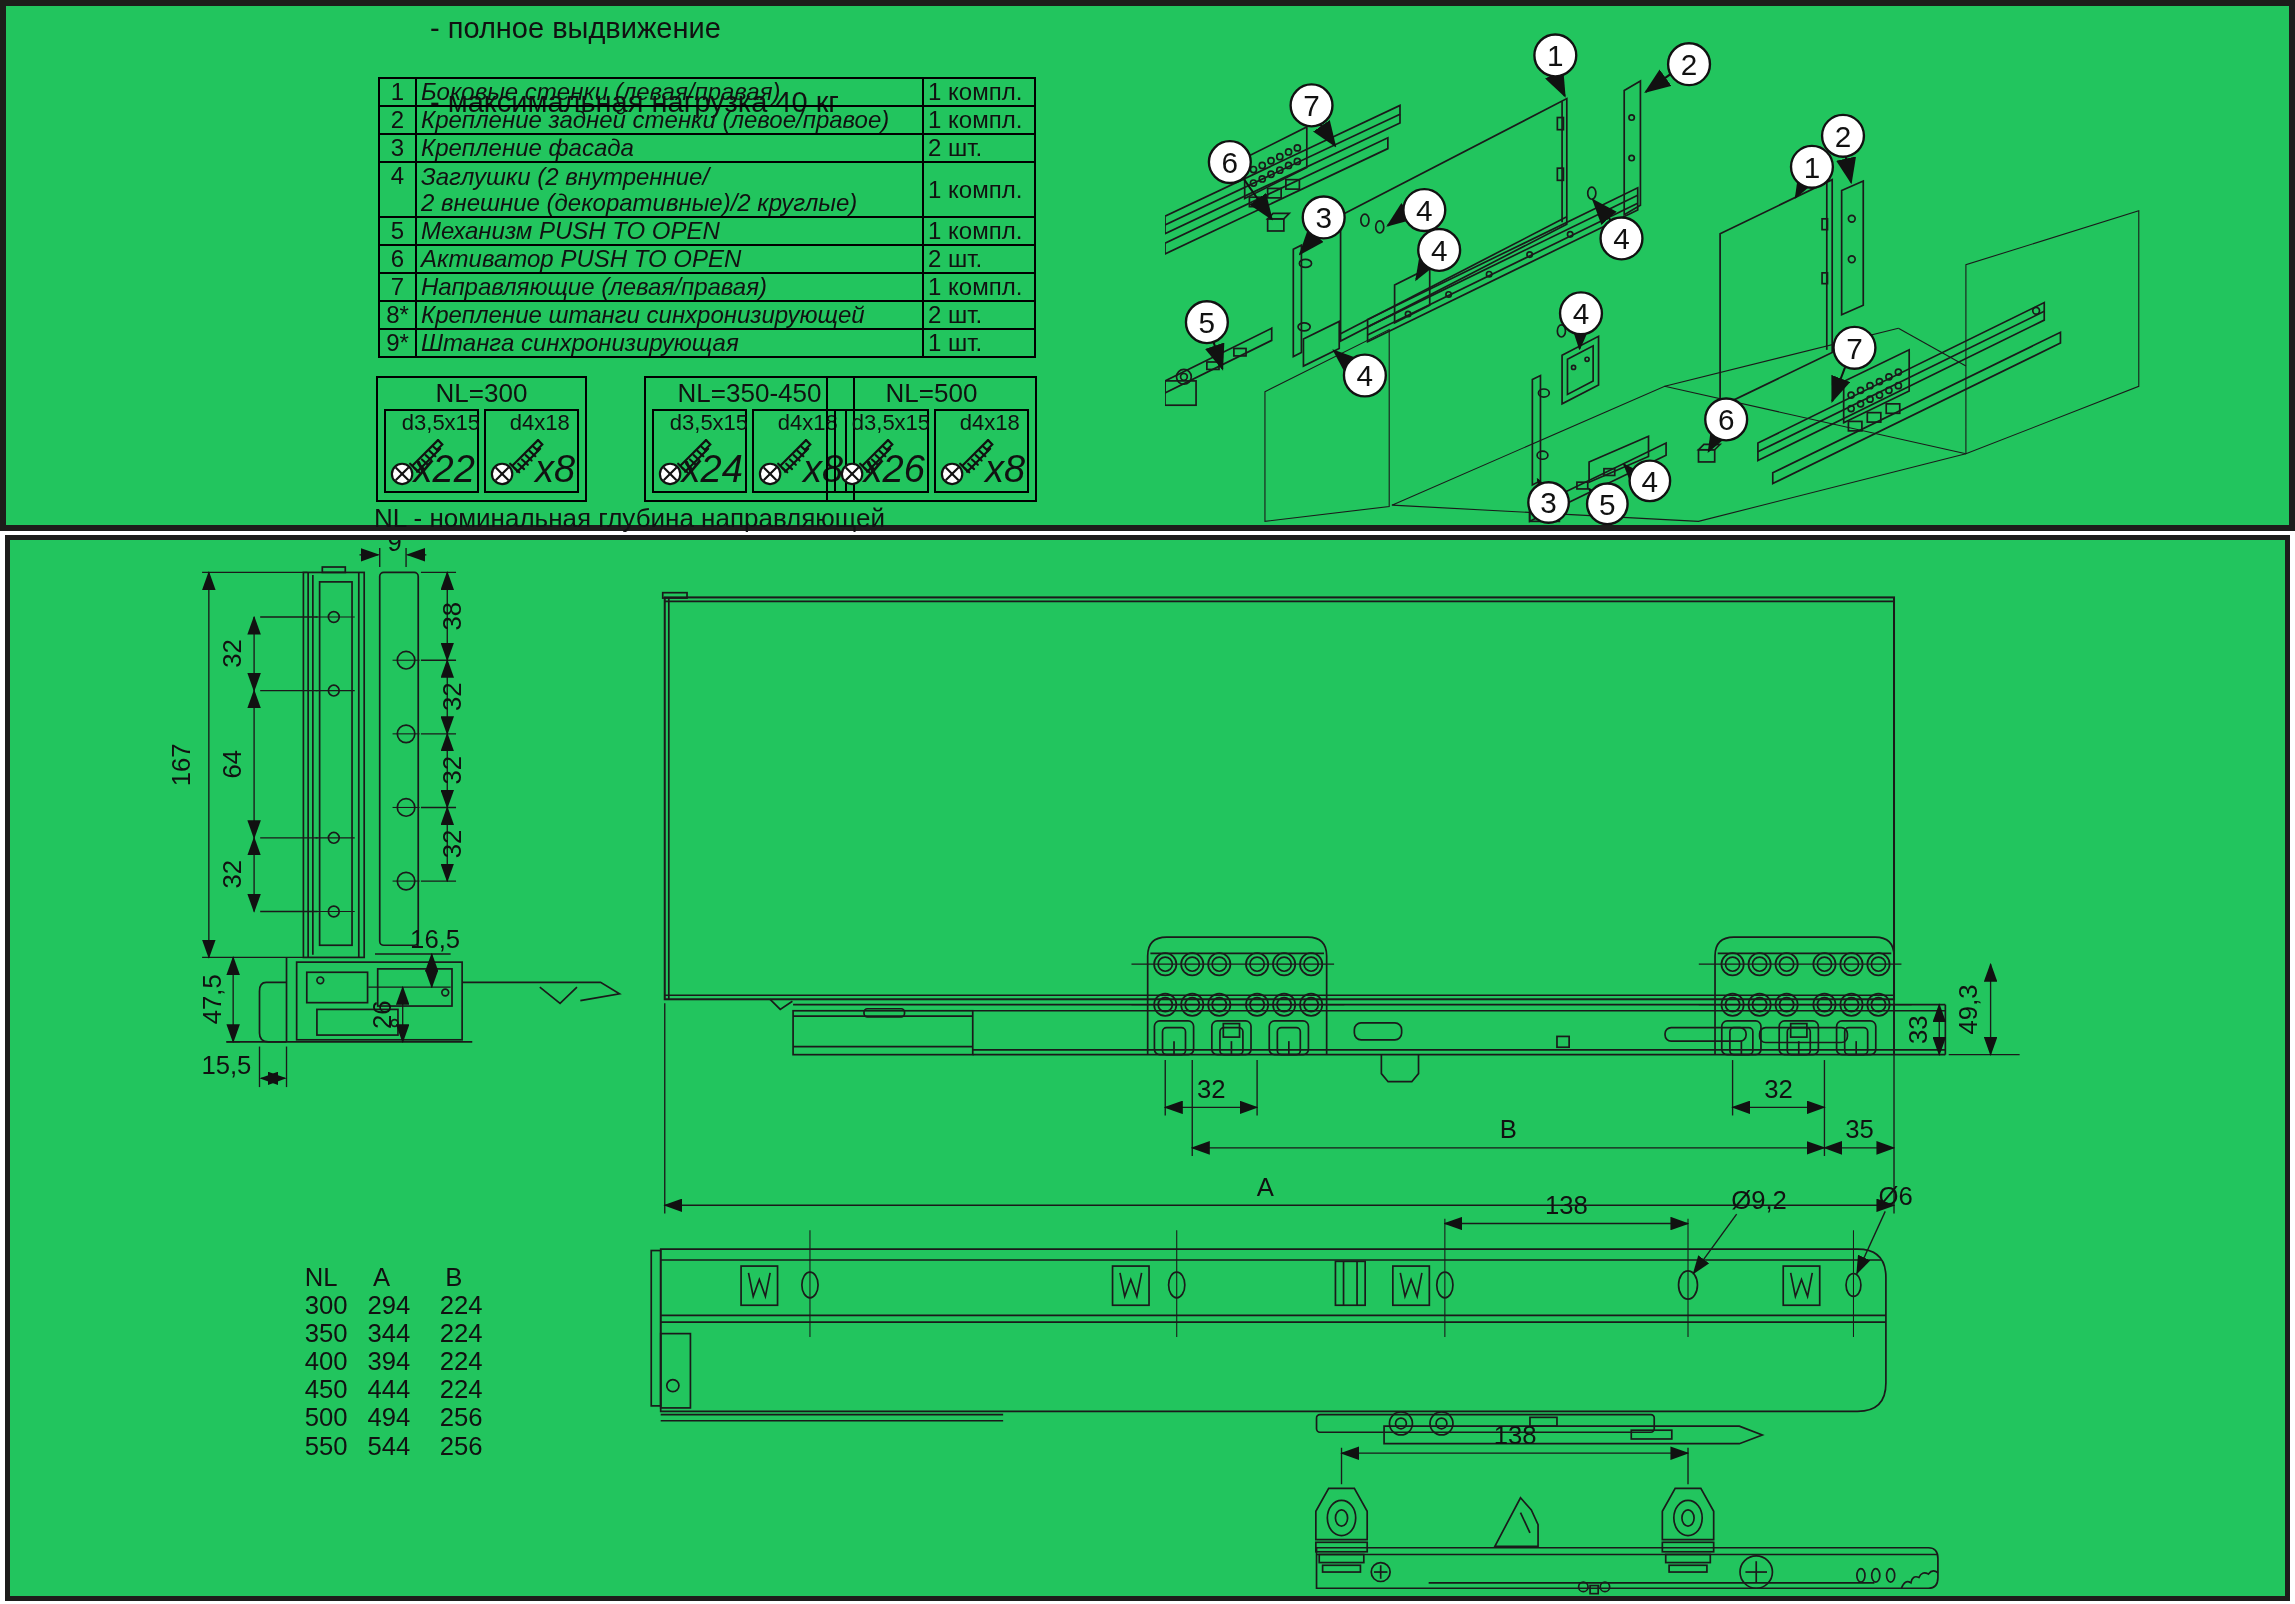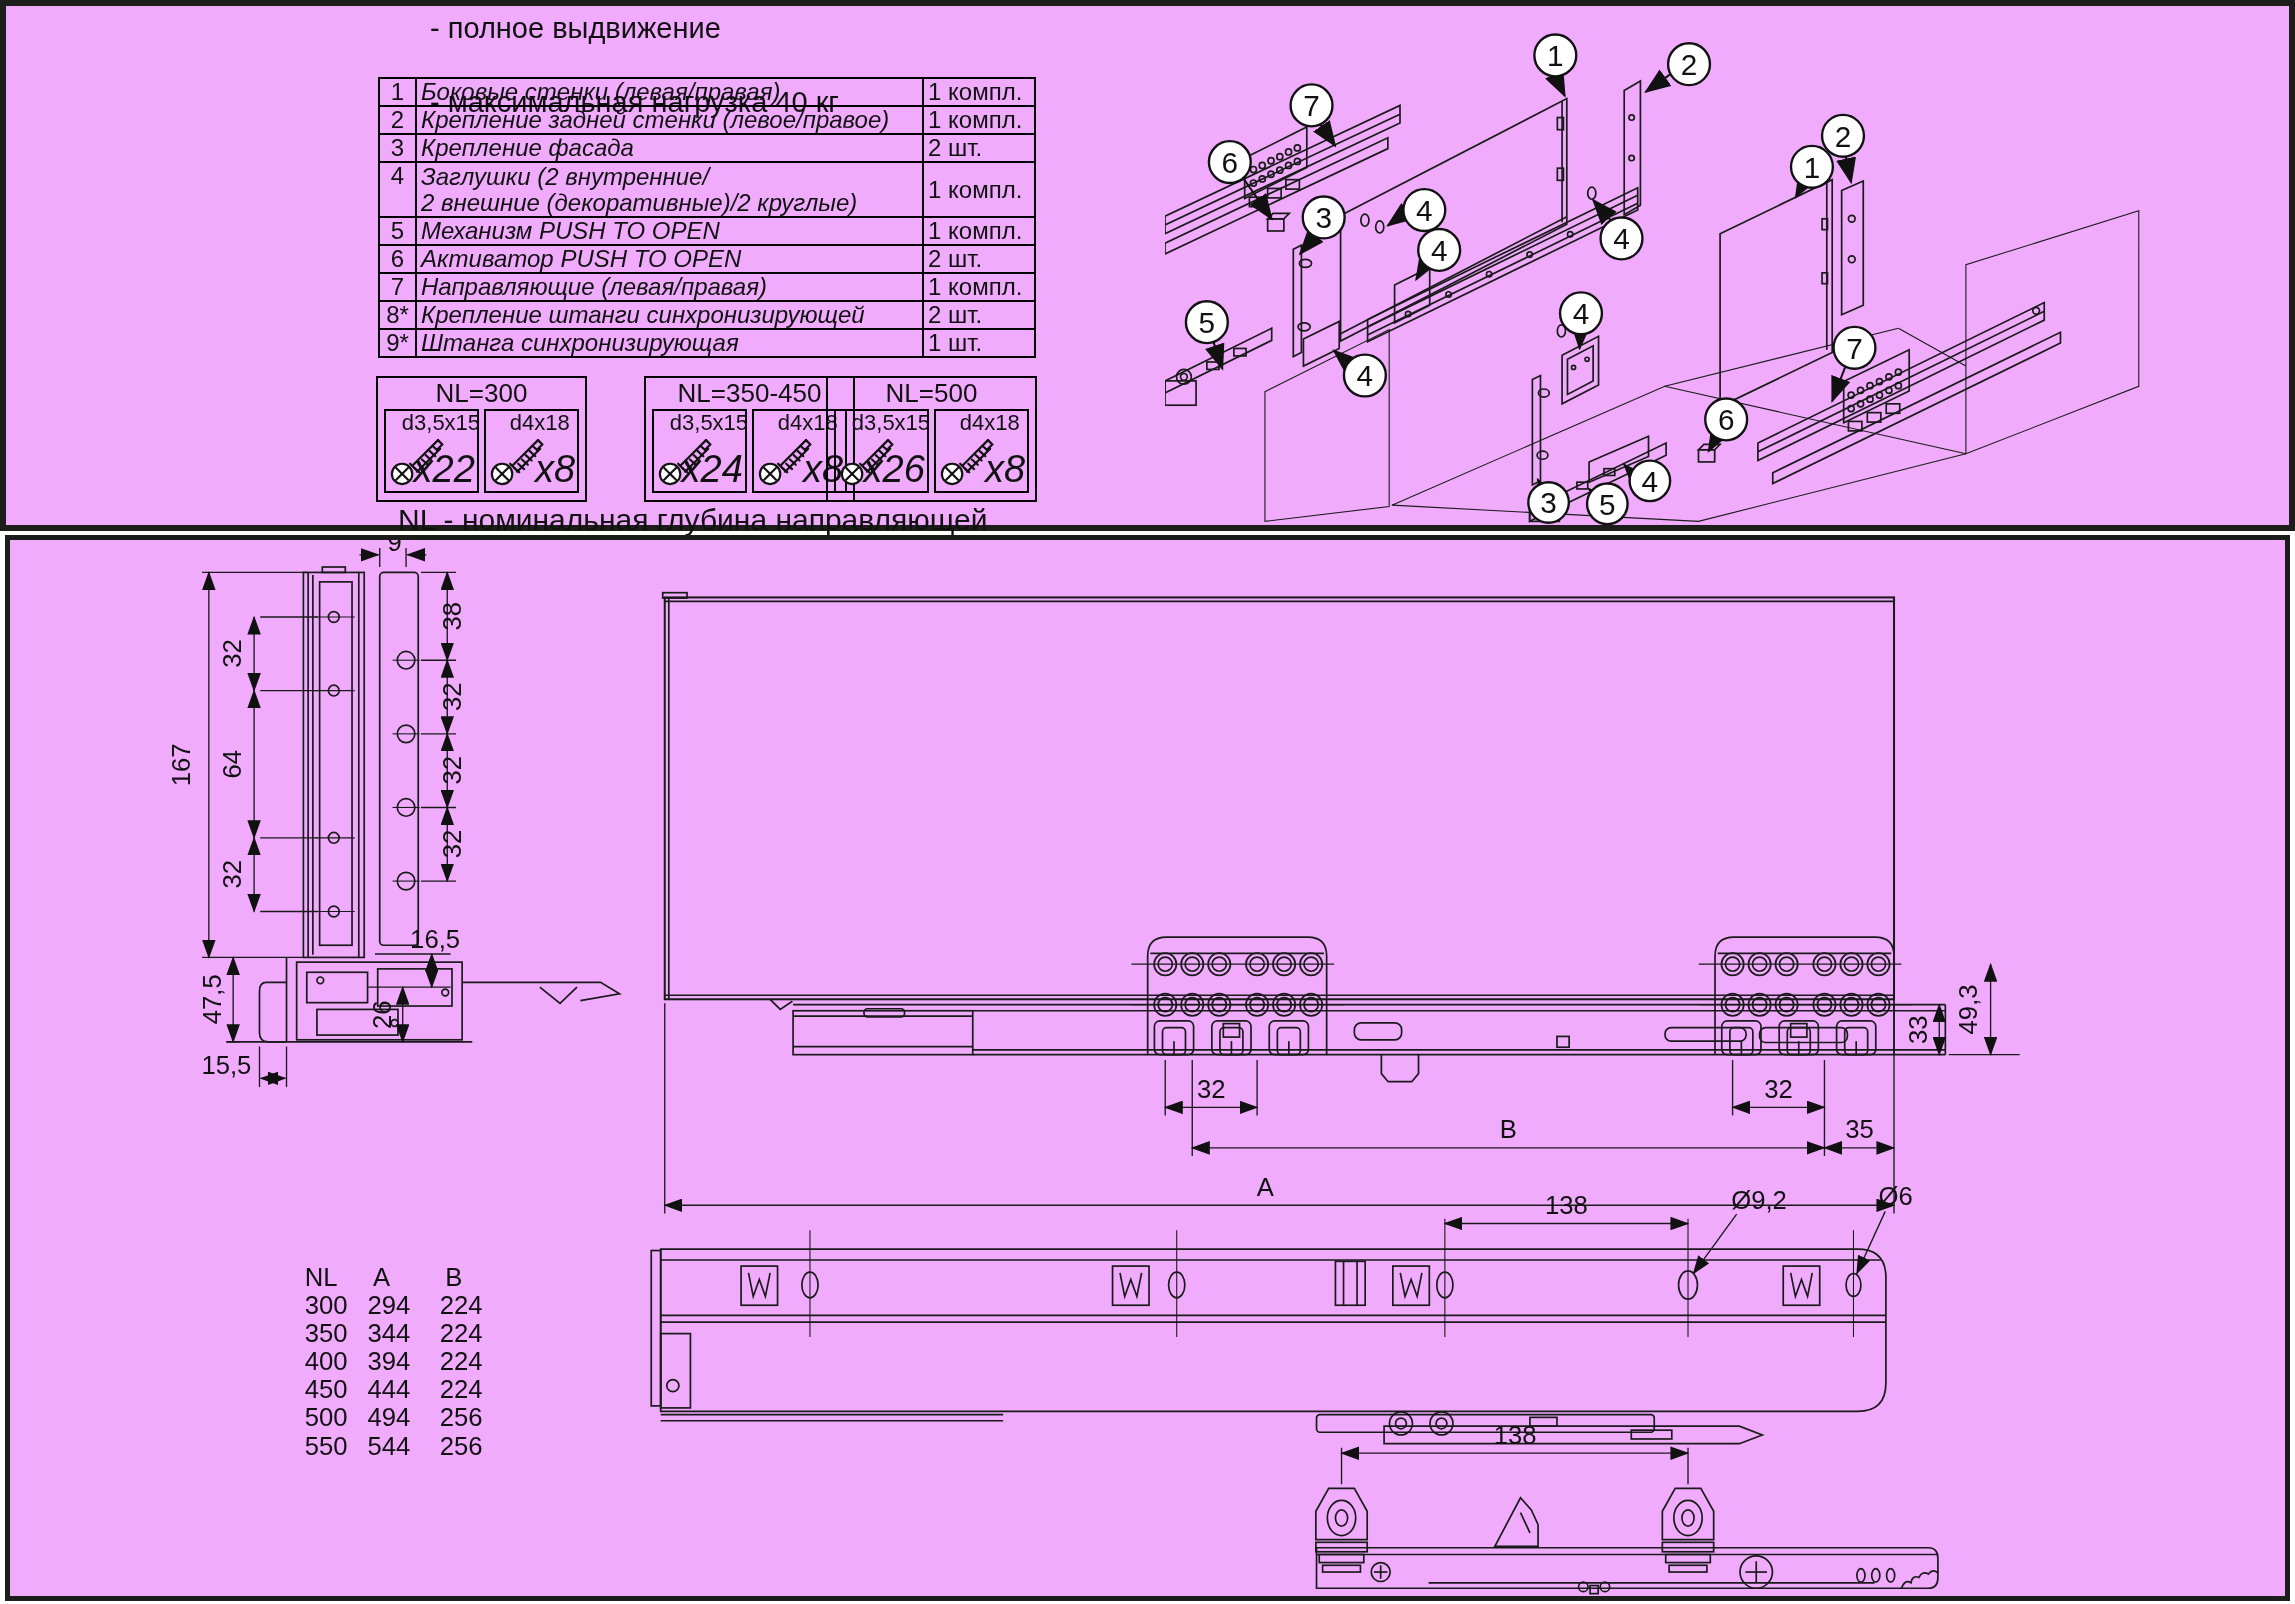--- a/index.html
+++ b/index.html
@@ -1,37 +1,37 @@
 <!DOCTYPE html>
 <html style="font-size:10.8px"><head>
 <meta charset="utf-8">
 <style>
   html,body{margin:0;padding:0;background:#fff;}
   body{width:2295px;height:1604px;position:relative;font-family:"Liberation Sans",sans-serif;color:#111;}
-  .section{position:absolute;background:#f0abfc;border:6.8px solid #1d1d1b;box-sizing:border-box;}
+  .section{position:absolute;background:#22c55e;border:6.8px solid #1d1d1b;box-sizing:border-box;}
   #top-section{left:0;top:0;width:2295px;height:531px;}
   #bottom-section{left:5.4px;top:535px;width:2285px;height:1066px;border-width:5.4px;}
   #notes{position:absolute;left:424px;top:4px;font-size:29px;line-height:1.28;white-space:pre-line;}
   
   #parts-table{position:absolute;left:372px;top:71px;border-collapse:collapse;table-layout:fixed;}
   #parts-table td{border:2px solid #000;font-size:24px;line-height:26px;padding:0 4px;vertical-align:middle;}
   #parts-table td.num{width:35px;text-align:center;padding:0;}
   #parts-table td.name{width:497px;white-space:pre-line;font-style:italic;}
   #parts-table td.qty{width:102px;}
   #parts-table tr.r td{height:26px;}
   #parts-table tr.r2 td{height:53px;}
   
   .kit{position:absolute;top:370px;width:211px;height:126px;border:2.7px solid #000;box-sizing:border-box;text-align:center;}
   .kit-title{font-size:26px;line-height:31px;height:31px;}
   .kit-body{display:flex;justify-content:center;gap:5.4px;}
   .sub{position:relative;border:2px solid #000;width:95px;height:84px;box-sizing:border-box;padding-left:16px;}
   .sub-size{font-size:22px;line-height:24px;}
   .sub-count{position:absolute;right:2px;bottom:0;font-size:38px;font-style:italic;}
   .screw-svg{position:absolute;left:0;bottom:1.4px;}
-  #nl-note{position:absolute;left:392px;top:497px;font-size:30px;}
+  #nl-note{position:absolute;left:368px;top:497px;font-size:26px;}
   
   .ln{stroke:#1a1a1a;fill:none;stroke-width:2.5;}
   .lt{stroke:#1a1a1a;fill:none;stroke-width:1.6;}
   .lk{stroke:#1a1a1a;fill:none;stroke-width:3;}
   .dim{stroke:#1a1a1a;fill:none;stroke-width:2;}
   text.dt{font-size:38px;fill:#111;font-family:"Liberation Sans",sans-serif;}
   text.tbl{font-size:38px;fill:#111;font-family:"Liberation Sans",sans-serif;}
   .balloon circle{fill:#fff;stroke:#111;stroke-width:3.5;}
   .balloon text{font-size:44px;fill:#111;text-anchor:middle;font-family:"Liberation Sans",sans-serif;}
   .bl{stroke:#111;stroke-width:3;fill:none;}

